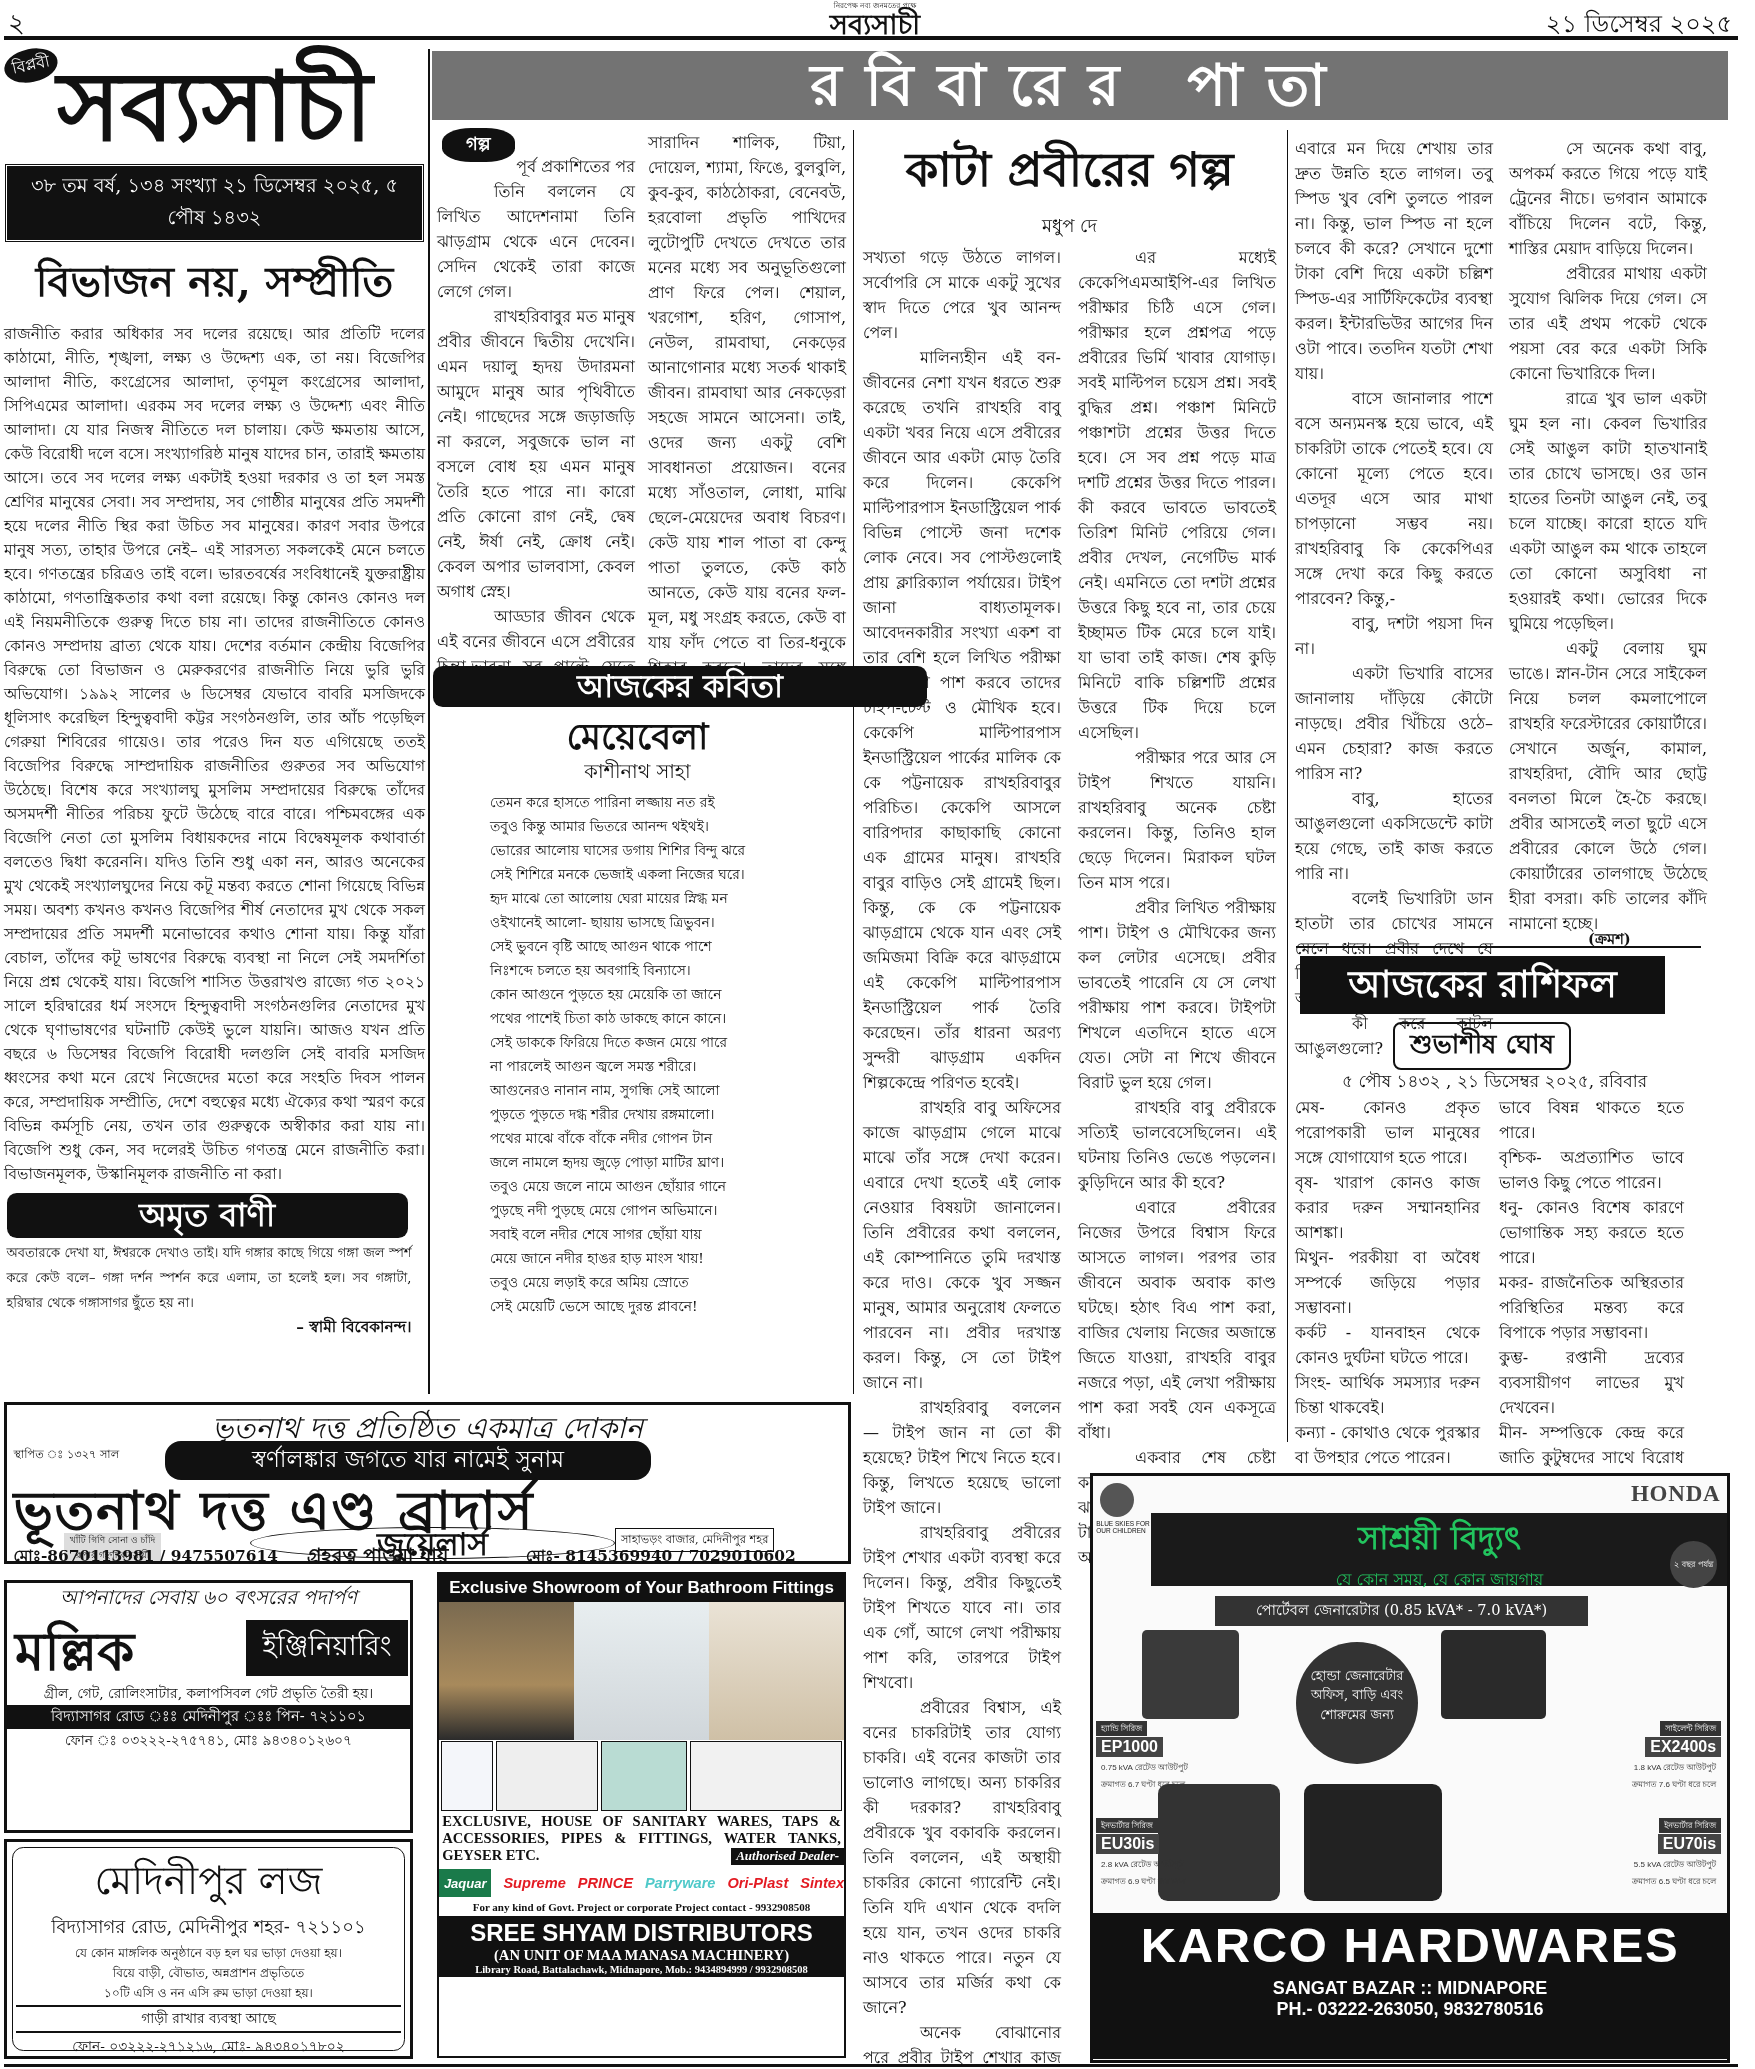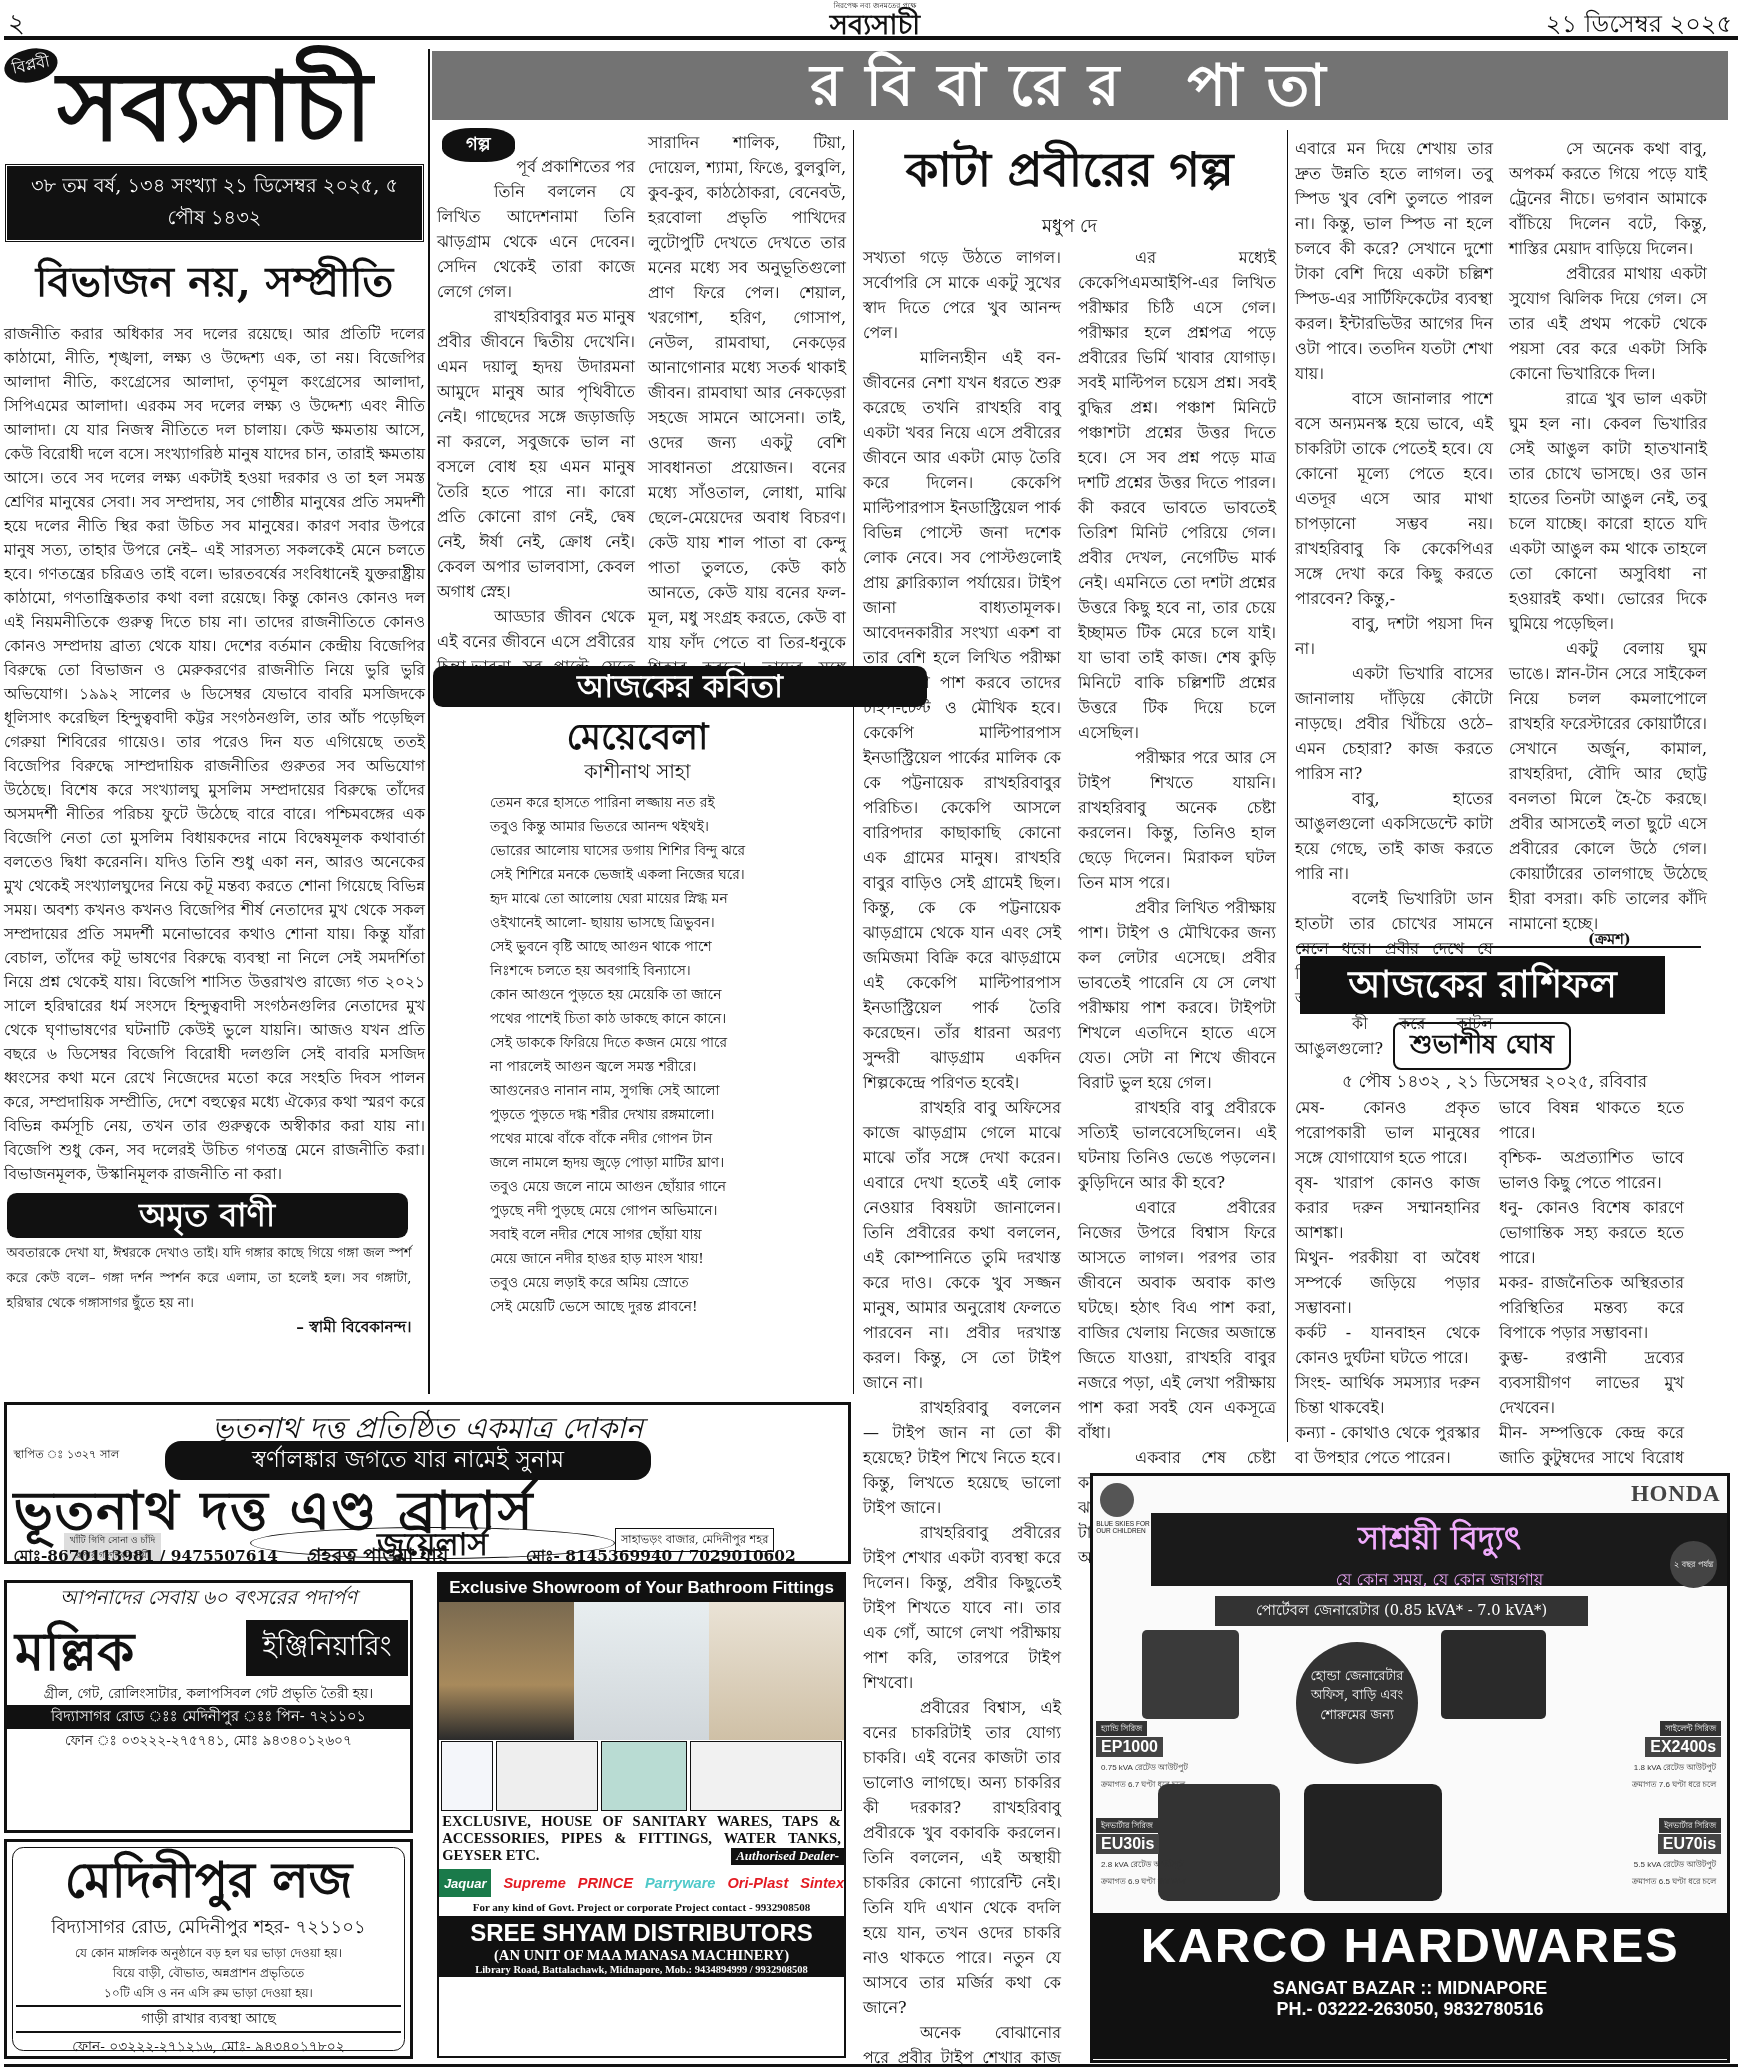--- a/index.html
+++ b/index.html
@@ -163,21 +163,21 @@
   <div class="center" style="font-size:19.4px;font-style:italic;">আপনাদের সেবায় ৬০ বৎসরের পদার্পণ</div>
   <div class="abs" style="left:8px;top:27.5px;font-size:53px;font-weight:bold;">মল্লিক</div>
   <div class="abs center" style="left:239px;top:37px;width:162px;background:#111;color:#fff;font-size:27.5px;padding:4.9px 0;">ইঞ্জিনিয়ারিং</div>
   <div class="abs center" style="left:0;top:99px;width:403px;font-size:13.8px;">গ্রীল, গেট, রোলিংসাটার, কলাপসিবল গেট প্রভৃতি তৈরী হয়।</div>
   <div class="abs center" style="left:0;top:122px;width:403px;background:#111;color:#fff;font-size:14.6px;">বিদ্যাসাগর রোড ঃঃ মেদিনীপুর ঃঃ পিন- ৭২১১০১</div>
   <div class="abs center" style="left:0;top:146px;width:403px;font-size:13.8px;">ফোন ঃ ০৩২২২-২৭৫৭৪১, মোঃ ৯৪৩৪০১২৬০৭</div>
 </div>
 
 <div class="ad" style="left:4px;top:1839px;width:409px;height:220px;">
   <div style="margin:4.9px;border:1.6px solid #111;border-radius:11.3px;height:204px;">
-    <div class="center" style="font-size:49px;font-weight:bold;line-height:65px;">মেদিনীপুর লজ</div>
+    <div class="center" style="font-size:39px;font-weight:normal;line-height:65px;">মেদিনীপুর লজ</div>
     <div class="center" style="font-size:18px;">বিদ্যাসাগর রোড, মেদিনীপুর শহর- ৭২১১০১</div>
     <div class="center" style="font-size:12px;">যে কোন মাঙ্গলিক অনুষ্ঠানে বড় হল ঘর ভাড়া দেওয়া হয়।</div>
     <div class="center" style="font-size:12px;">বিয়ে বাড়ী, বৌভাত, অন্নপ্রাশন প্রভৃতিতে</div>
     <div class="center" style="font-size:12px;">১০টি এসি ও নন এসি রুম ভাড়া দেওয়া হয়।</div>
     <div class="center" style="font-size:13.8px;border-top:2.4px double #111;border-bottom:2.4px double #111;margin:1.6px 3.2px;">গাড়ী রাখার ব্যবস্থা আছে</div>
     <div class="center" style="font-size:13.8px;">ফোন- ০৩২২২-২৭১২১৬, মোঃ- ৯৪৩৪০১৭৮০২</div>
   </div>
 </div>
 
 <div class="ad" style="left:437px;top:1572px;width:409px;height:486px;border-width:2.4px;">
@@ -208,21 +208,21 @@
     <div class="sans" style="font-weight:bold;font-size:24px;">SREE SHYAM DISTRIBUTORS</div>
     <div class="serif" style="font-weight:bold;font-size:14.6px;">(AN UNIT OF MAA MANASA MACHINERY)</div>
     <div class="serif" style="font-weight:bold;font-size:10.5px;">Library Road, Battalachawk, Midnapore, Mob.: 9434894999 / 9932908508</div>
   </div>
 </div>
 
 <div class="ad" style="left:1090px;top:1473px;width:640px;height:590px;border-width:3.2px;background:#fafafa;">
   <div class="abs" style="left:6.5px;top:6.5px;width:34px;height:34px;border-radius:50%;background:#555;"></div>
   <div class="abs sans" style="left:3.2px;top:44px;width:57px;font-size:6.5px;">BLUE SKIES FOR OUR CHILDREN</div>
   <div class="abs serif" style="right:6.5px;top:4.9px;font-size:23px;font-weight:bold;color:#444;letter-spacing:0.8px;">HONDA</div>
-  <div class="abs center" style="left:58px;top:37px;width:577px;height:73px;background:#1a1a1a;color:#f0abfc;">
+  <div class="abs center" style="left:58px;top:37px;width:577px;height:73px;background:#1a1a1a;color:#22c55e;">
     <div style="font-size:32px;font-weight:bold;">সাশ্রয়ী বিদ্যুৎ</div>
     <div style="font-size:16px;">যে কোন সময়, যে কোন জায়গায়</div>
   </div>
   <div class="abs center" style="right:9.7px;top:65px;width:47px;height:47px;border-radius:50%;background:#444;color:#fff;font-size:8px;line-height:47px;">২ বছর পর্যন্ত</div>
   <div class="abs center" style="left:122px;top:120px;width:373px;background:#333;color:#fff;font-size:14.6px;padding:3.2px 0;">পোর্টেবল জেনারেটার (0.85 kVA* - 7.0 kVA*)</div>
   <div class="abs center" style="left:203px;top:166px;width:122px;height:122px;border-radius:50%;background:#333;color:#fff;font-size:13px;padding:24px 9.7px 0;line-height:19.4px;">হোন্ডা জেনারেটার অফিস, বাড়ি এবং শোরুমের জন্য</div>
   <div class="abs img-ph" style="left:49px;top:154px;width:97px;height:89px;background:#3a3a3a;border-radius:4.9px;"></div>
   <div class="abs img-ph" style="left:348px;top:154px;width:105px;height:89px;background:#2a2a2a;border-radius:4.9px;"></div>
   <div class="abs img-ph" style="left:65px;top:308px;width:122px;height:117px;background:#333;border-radius:9.7px;"></div>
   <div class="abs img-ph" style="left:211px;top:308px;width:138px;height:117px;background:#222;border-radius:9.7px;"></div>

